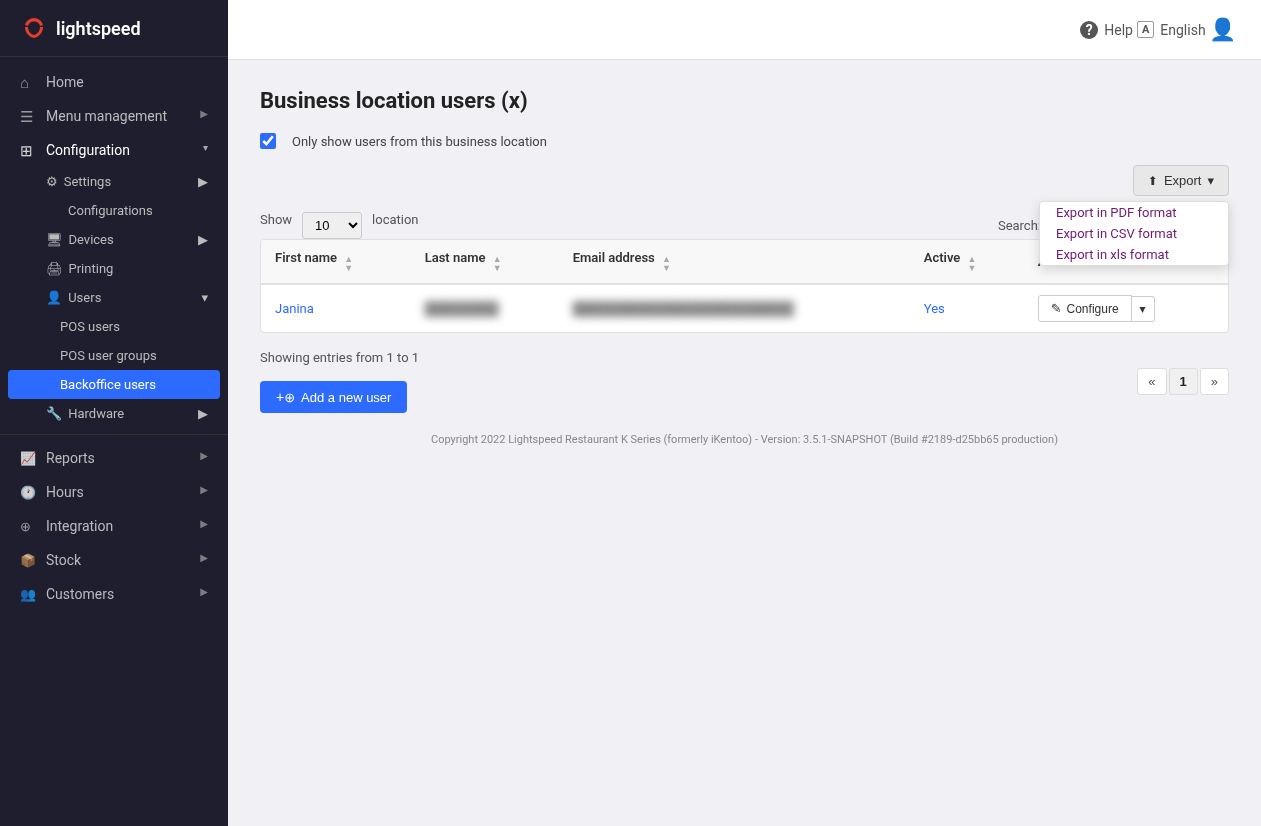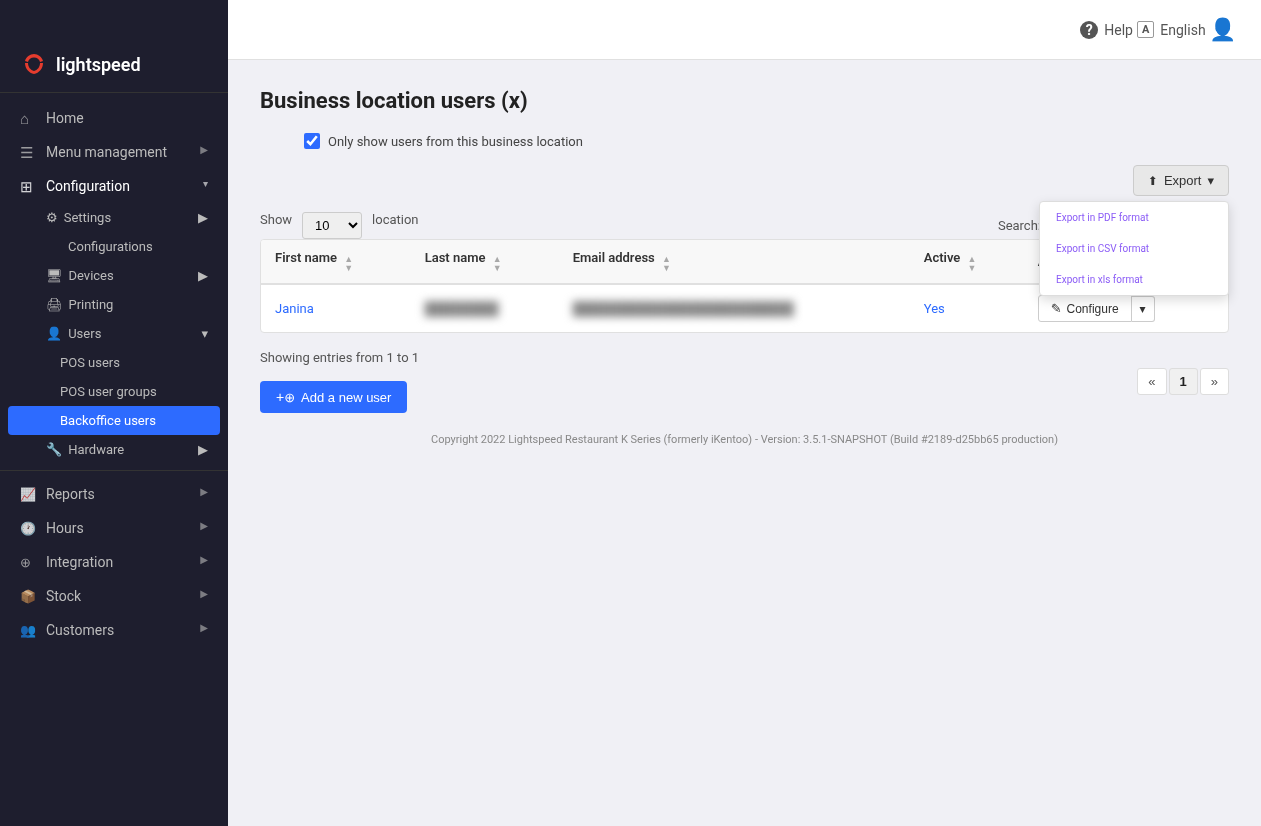--- a/index.html
+++ b/index.html
@@ -15,21 +15,20 @@
       flex-direction: column;
       height: 100%;
       overflow-y: auto;
     }
     .sidebar-logo {
       padding: 14px 20px;
       display: flex;
       align-items: center;
       gap: 8px;
       border-bottom: 1px solid #333;
-      margin-top: 36px;
     }
     .logo-icon {
       width: 28px;
       height: 28px;
     }
     .logo-text {
       color: #fff;
       font-size: 18px;
       font-weight: 600;
     }
@@ -133,24 +132,24 @@
       right: 0;
       top: 36px;
       background: #fff;
       border: 1px solid #ddd;
       border-radius: 4px;
       box-shadow: 0 4px 12px rgba(0,0,0,0.15);
       width: 190px;
       z-index: 100;
     }
     .export-dropdown-item {
-      padding: 10px 16px;
-      cursor: pointer;
-      font-size: 10px;
-      color: #8b5cf6;
+      padding: 3px 16px;
+      cursor: pointer;
+      font-size: 13px;
+      color: #701a75;
     }
 
     .filter-row {
       display: flex;
       align-items: flex-start;
       gap: 10px;
     }
     .show-label { font-size: 13px; color: #555; }
     .show-select {
       padding: 4px 8px;
@@ -165,23 +164,22 @@
       padding: 5px 10px;
       border: 1px solid #ccc;
       border-radius: 3px;
       font-size: 13px;
       width: 180px;
     }
 
     .checkbox-row {
       display: flex;
       align-items: center;
-      gap: 8px;
+      gap: 16px;
       margin-bottom: 16px;
-      margin-left: 44px;
     }
     .checkbox-row input[type="checkbox"] {
       width: 16px;
       height: 16px;
       accent-color: #2d6bff;
     }
     .checkbox-label { font-size: 13px; color: #444; }
 
     
     .table-container {

